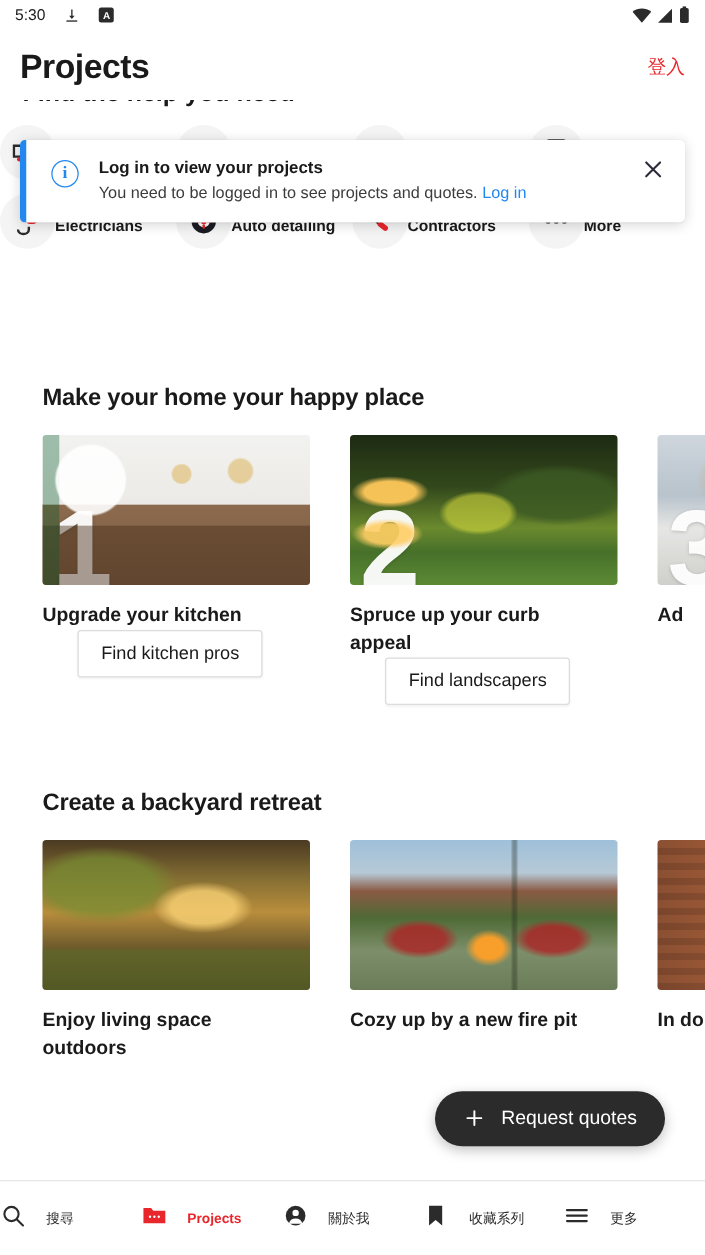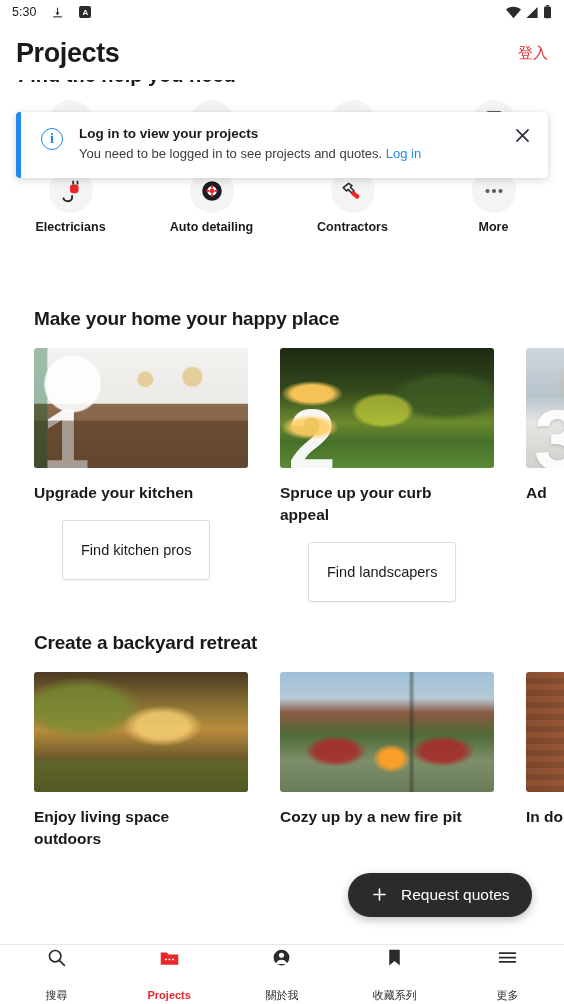--- a/index.html
+++ b/index.html
@@ -40,21 +40,21 @@
   .clipped-heading {
     position:absolute; top:-16px; left:18px;
     font-size:20px; font-weight:800; color:#1a1a1a; white-space:nowrap;
   }
 
   
   .cat-grid {
     position:absolute; top:20px; left:0; width:564px;
     display:grid; grid-template-columns: repeat(4, 1fr); row-gap:4px;
   }
-  .cat-cell { display:flex; flex-direction:column; align-items:center; cursor:pointer; }
+  .cat-cell { display:flex; flex-direction:row; align-items:center; cursor:pointer; }
   .cat-icon {
     width:44px; height:44px; border-radius:50%;
     display:flex; align-items:center; justify-content:center;
     background:#f4f4f4; margin-bottom:7px;
   }
   .cat-label { font-size:12.5px; font-weight:700; color:#1a1a1a; }
 
   
   .banner {
     position:absolute; top:32px; left:16px; width:532px;
@@ -95,43 +95,43 @@
   .card-num {
     position:absolute; bottom:-14px; left:8px; font-size:86px; font-weight:800;
     color:rgba(255,255,255,.95); line-height:1; letter-spacing:-3px;
     text-shadow:0 1px 3px rgba(0,0,0,.18);
   }
   .card-title {
     font-size:15.5px; font-weight:800; color:#1a1a1a;
     margin-top:14px; line-height:1.42; width:190px;
   }
   .card-btn {
-    display:inline-block; margin-top:16px; margin-left:28px;
-    padding:21px 18px; border:1px solid #dcdcdc; border-radius:3px;
+    display:inline-block; margin-top:0; margin-left:28px;
+    padding:10px 18px; border:1px solid #dcdcdc; border-radius:3px;
     background:#fff; font-size:14.5px; color:#1a1a1a; cursor:pointer;
     box-shadow:0 1px 2px rgba(0,0,0,.05);
   }
 
   
   .fab {
     position:absolute; left:348px; top:873px; height:44px;
     background:#2b2b2b; color:#fff; border-radius:24px;
     display:flex; align-items:center; gap:12px; padding:0 22px;
     font-size:15.5px; cursor:pointer; box-shadow:0 3px 10px rgba(0,0,0,.25);
   }
   .fab-plus { font-size:22px; font-weight:300; line-height:0; margin-top:-1px; }
 
   
   .bottomnav {
     position:absolute; bottom:0; left:0; width:564px; height:60px;
     background:#fff; border-top:1px solid #e6e6e6;
     display:flex; align-items:center;
   }
   .nav-item {
-    flex:1; display:flex; flex-direction:column; align-items:center;
+    flex:1; display:flex; flex-direction:row; align-items:center;
     gap:16px; cursor:pointer; color:#2b2b2b;text-align:right;
   }
   .nav-item.active { color:#e8262b; }
   .nav-label { font-size:11px; font-weight:500; }
   .nav-item.active .nav-label { font-weight:700; }
 
   
   .img-kitchen { background:
       linear-gradient(180deg,#f2f2f0 0%,#eceae6 46%,#8c6a4e 47%,#7a5a40 100%);}
   .img-kitchen:after{content:"";position:absolute;inset:0;

